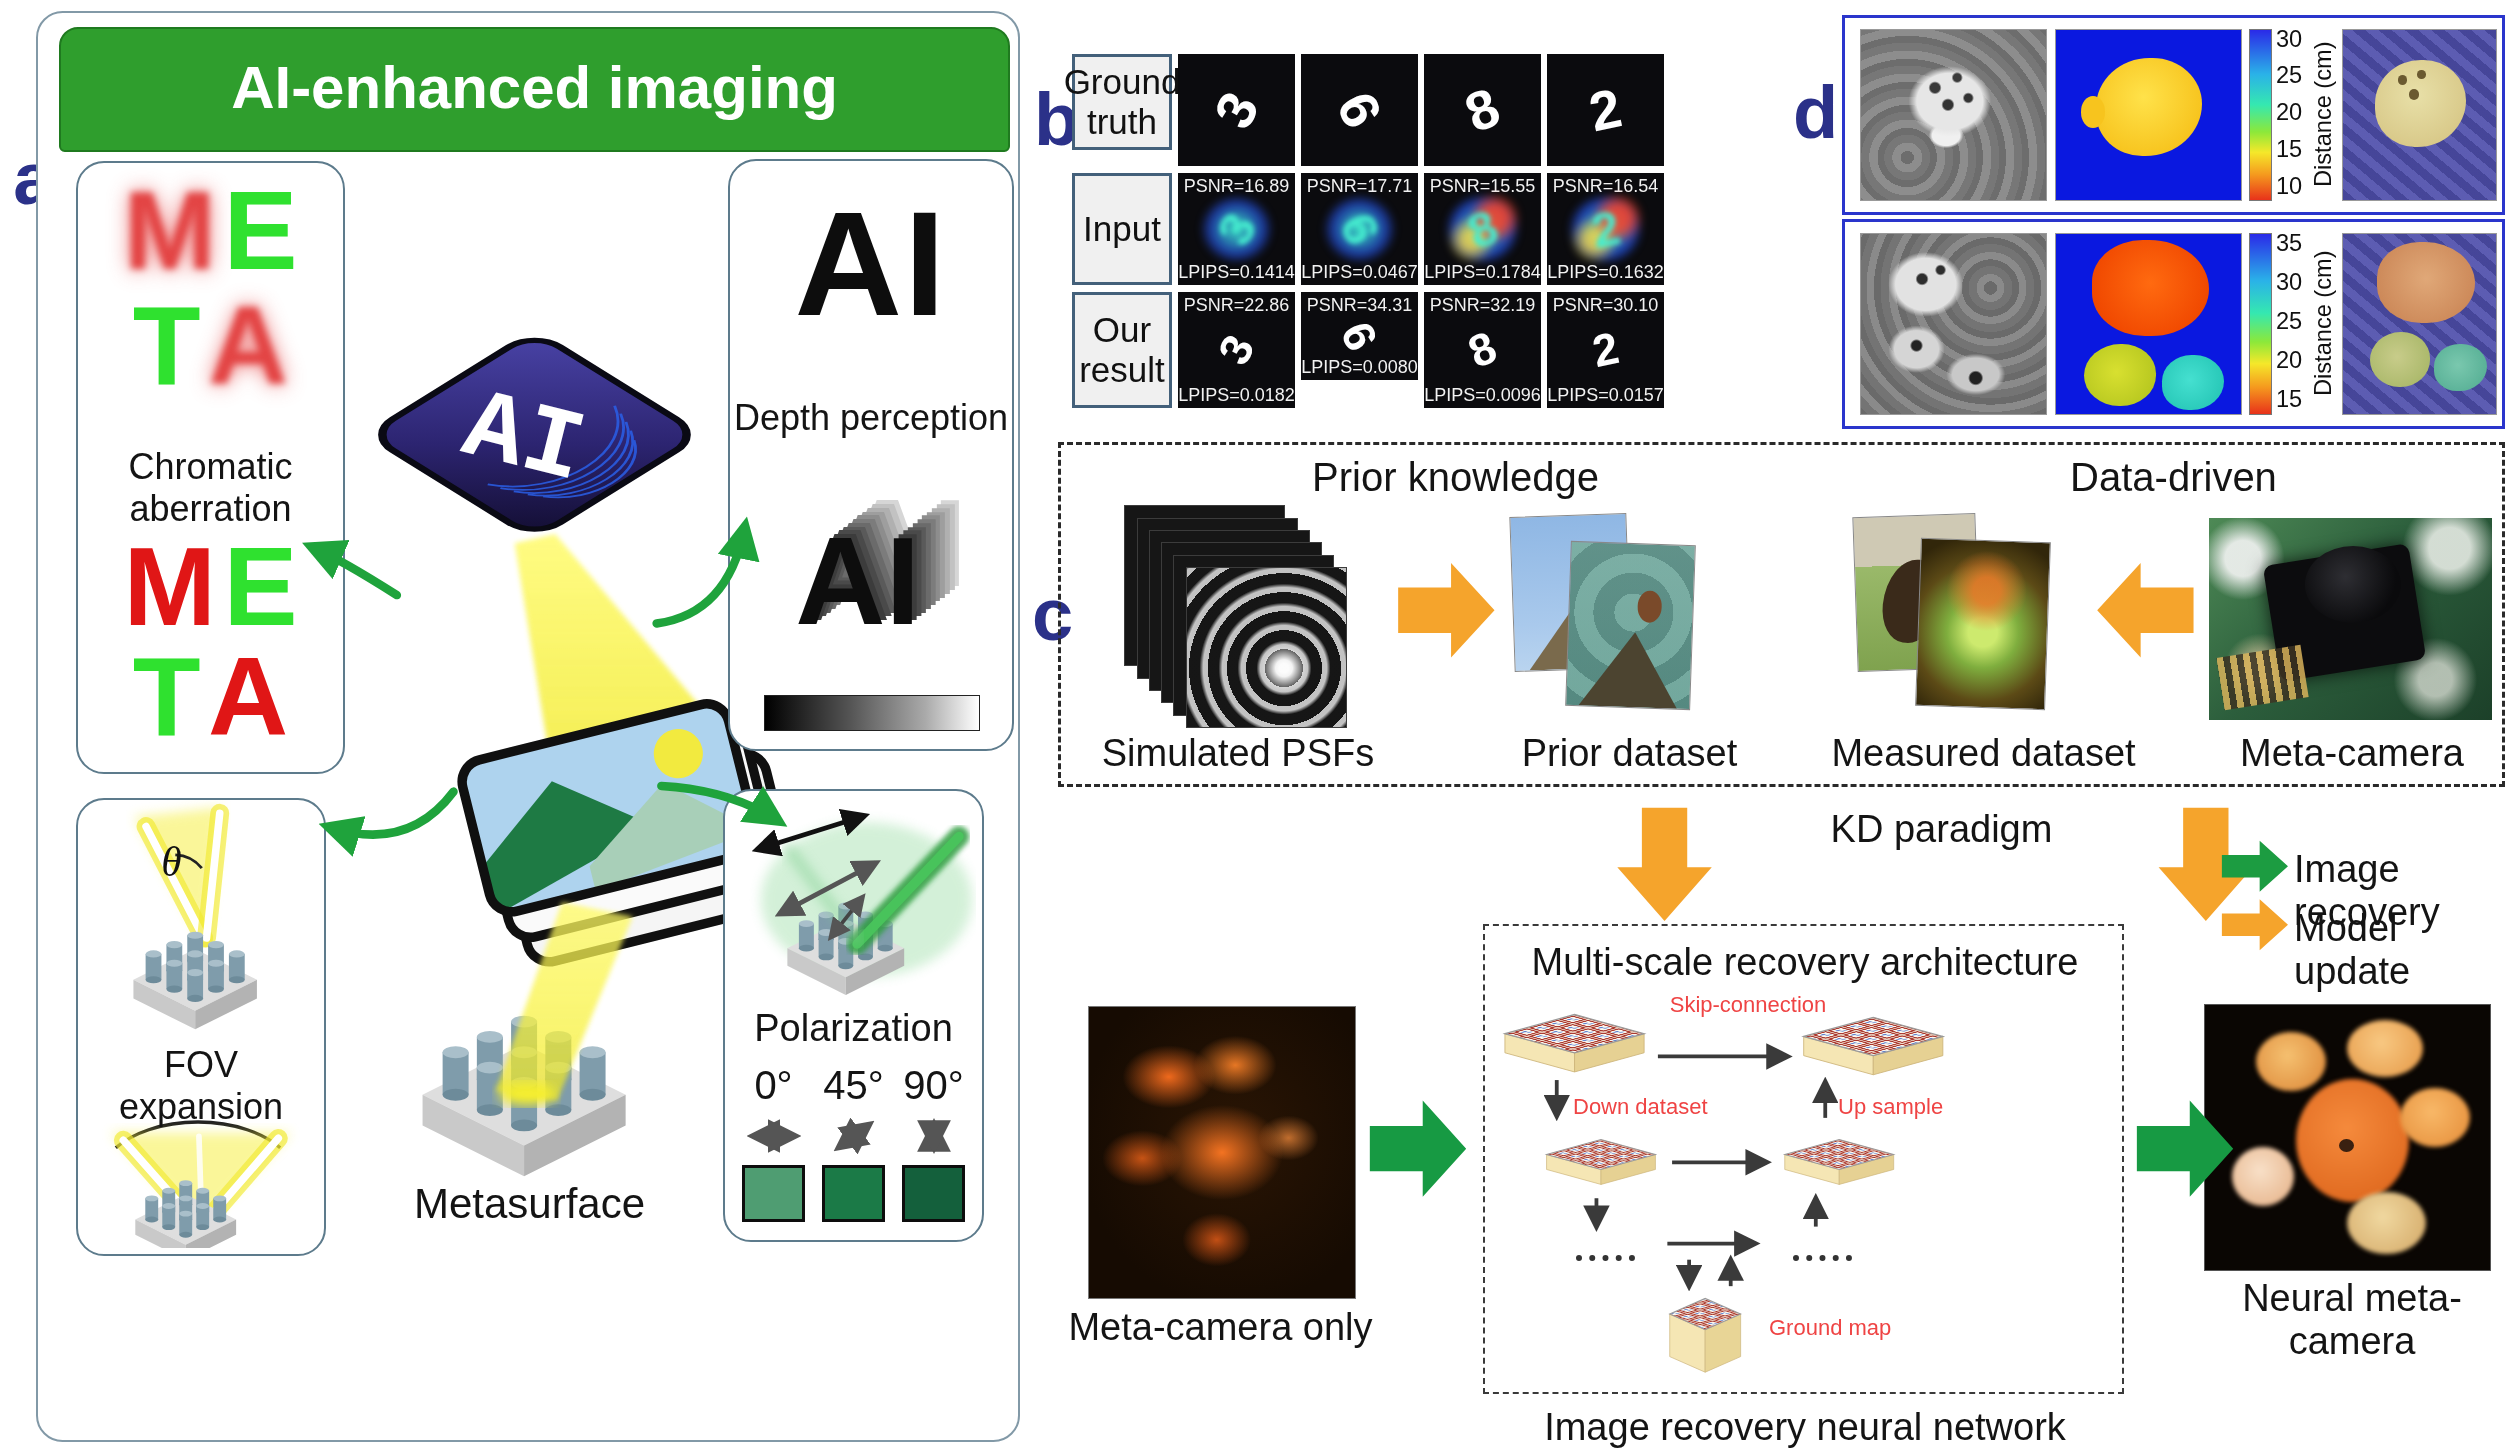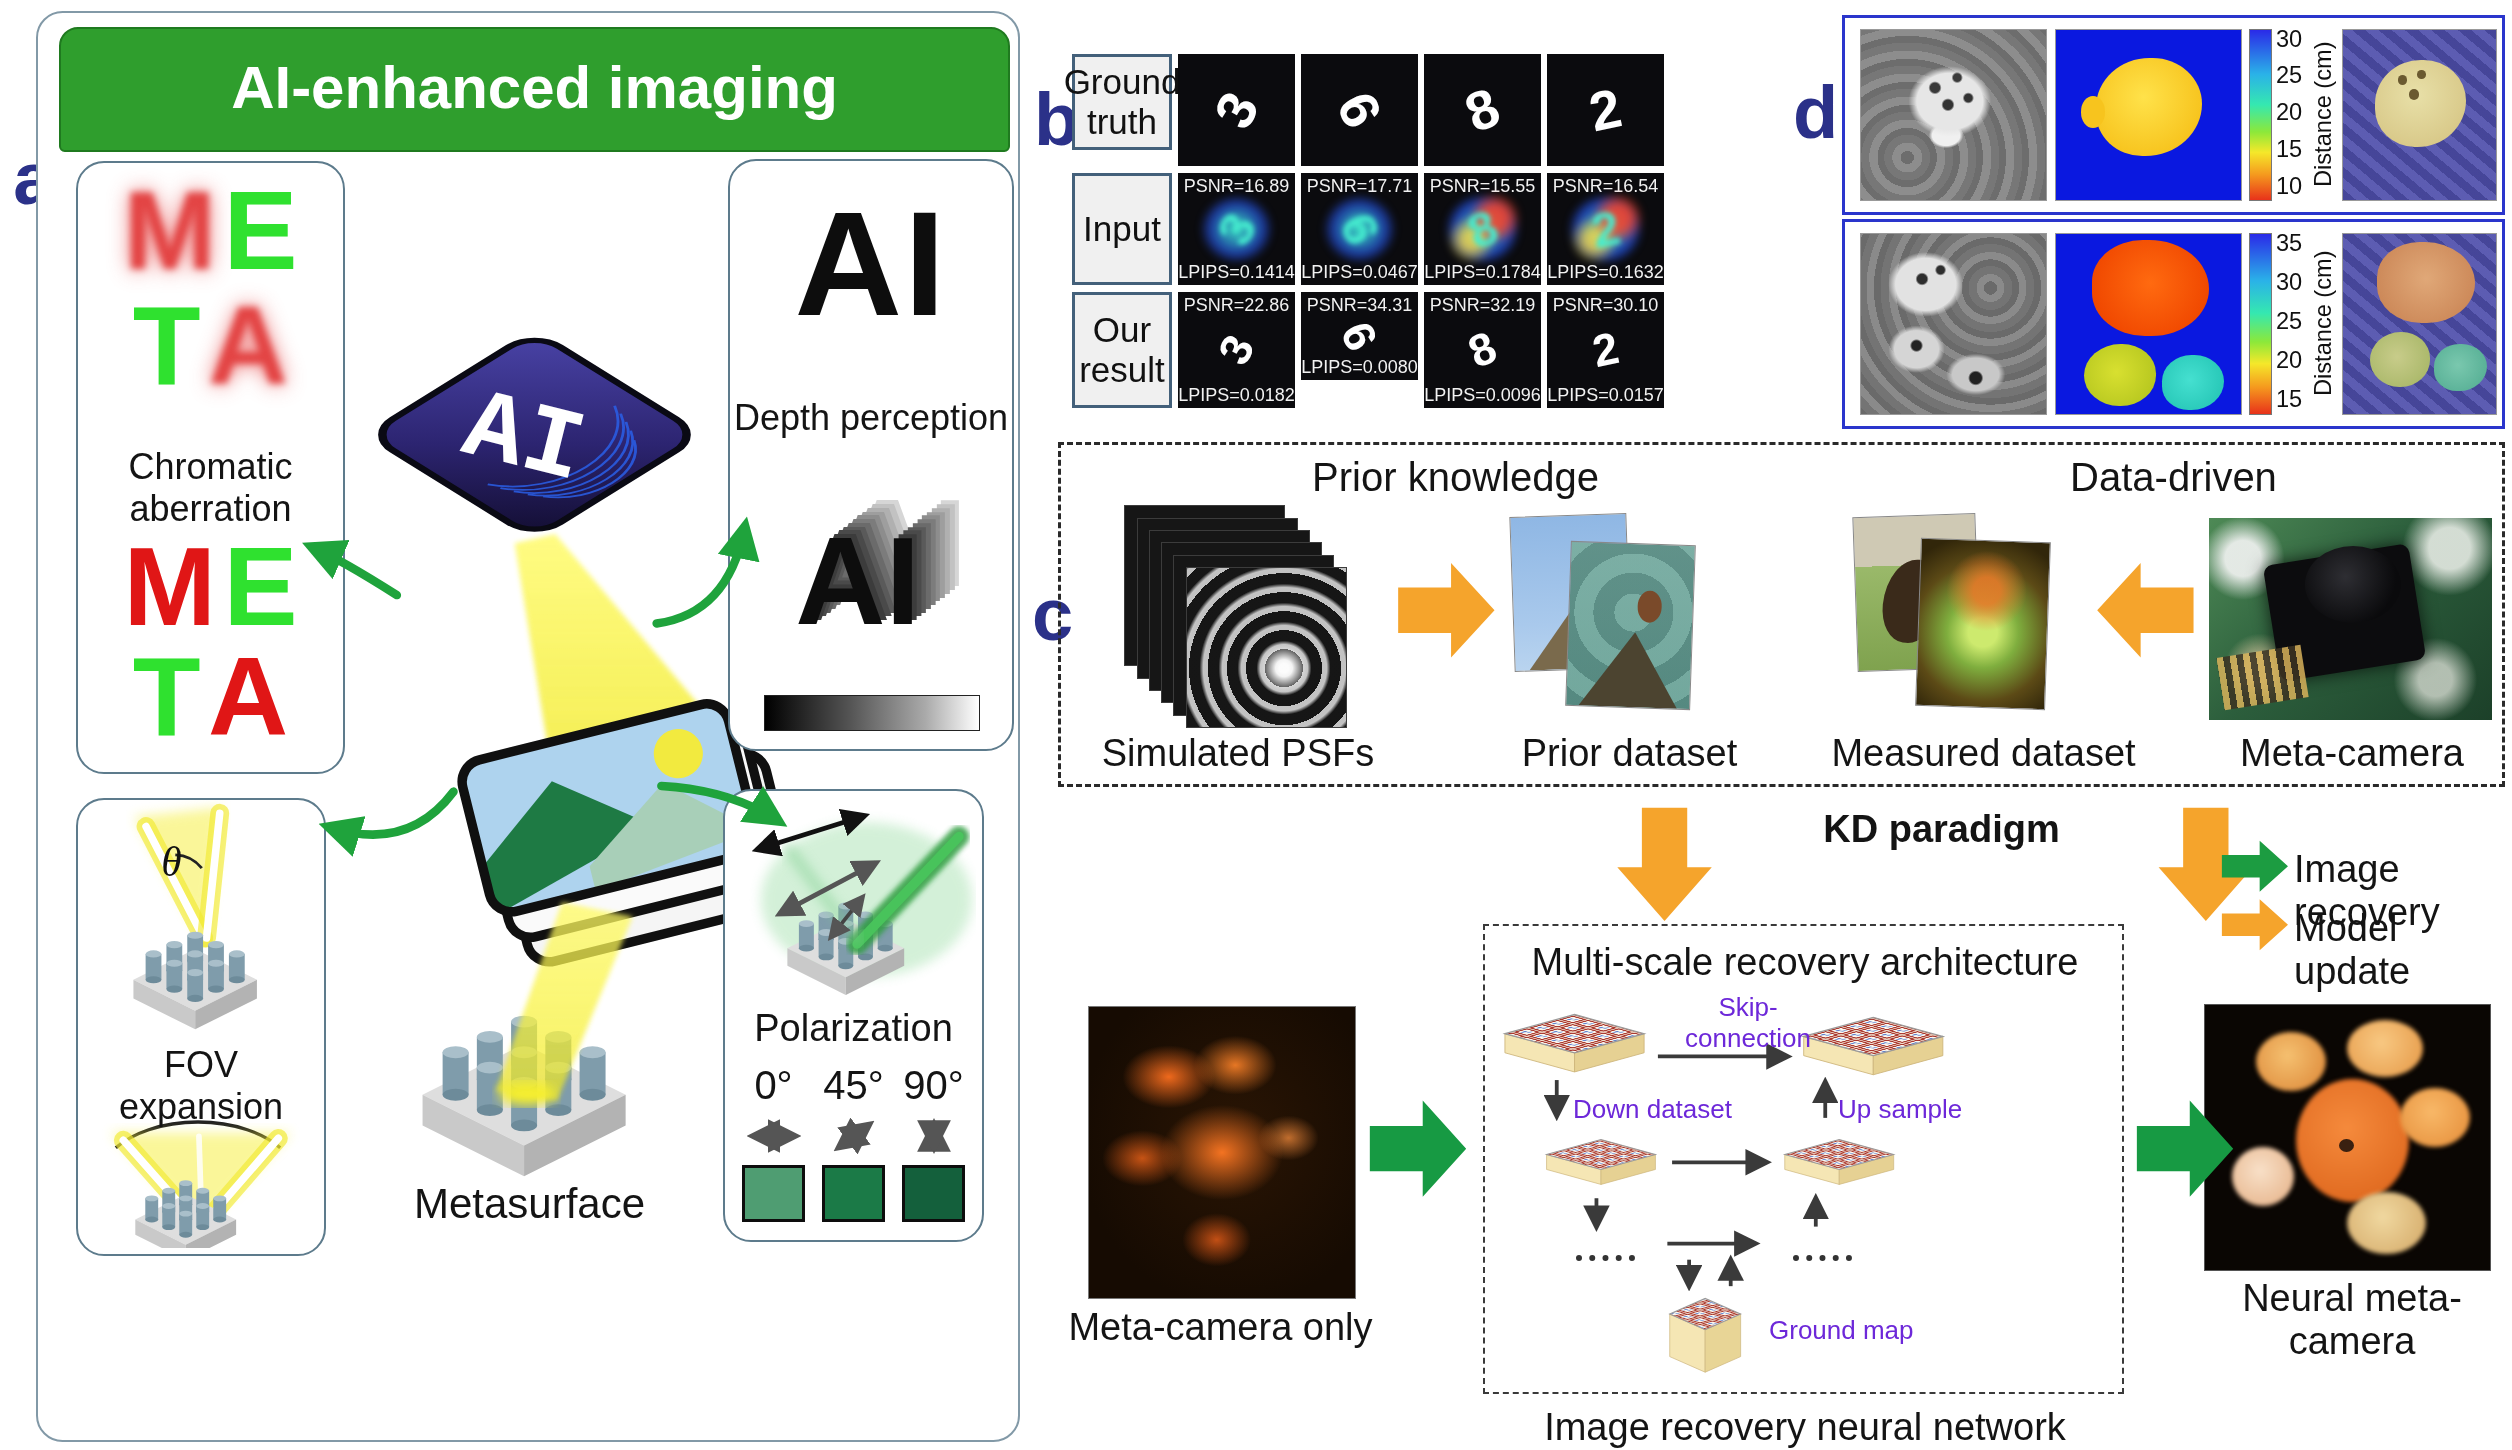--- a/index.html
+++ b/index.html
@@ -49,21 +49,21 @@
         background:radial-gradient(closest-side,rgba(60,235,205,.95),rgba(40,90,255,.6) 55%,rgba(10,10,70,0) 78%);filter:blur(3.8px);}
   .blob.rainbow{background:radial-gradient(circle at 63% 38%,rgba(255,70,40,.85) 0 14%,rgba(255,70,40,0) 32%),
         radial-gradient(circle at 38% 62%,rgba(255,225,70,.8) 0 10%,rgba(255,225,70,0) 30%),
         radial-gradient(closest-side,rgba(60,235,205,.95),rgba(40,90,255,.65) 58%,rgba(10,10,70,0) 80%);}
   .rotA{transform:rotate(-62deg);} .rotB{transform:rotate(-115deg);} .rotC{transform:rotate(-22deg);} .rotD{transform:rotate(-12deg);}
   
   #c-dash{left:1058px;top:442px;width:1447px;height:345px;border:3.8px dashed #2a2a2a;box-sizing:border-box;}
   #arch-dash{left:1483px;top:924px;width:641px;height:470px;border:2.8px dashed #3a3a3a;box-sizing:border-box;}
   .c-title{font-size:40px;color:#141414;text-align:center;}
   .c-capt{font-size:38px;color:#141414;text-align:center;}
-  .small-lab{font-size:26px;color:#6d28d9;}
+  .small-lab{font-size:22px;color:#ef4444;}
   .psf-card{position:absolute;width:159px;height:159px;background:#161616;border:0.9px solid #3c3c3c;}
   .psf-front{background:
      radial-gradient(circle at 61% 63%,rgba(255,255,255,.95) 0 8.5px,rgba(255,255,255,0) 24.6px),
      repeating-radial-gradient(circle at 61% 63%,rgba(225,225,225,.85) 0 4.7px,rgba(22,22,22,.95) 8.5px 19px),#141414;}
   .photo{position:absolute;border:0.9px solid #888;}
   #prior-back{background:linear-gradient(#8fb7e4,#a9c9ec 70%,#b9d4ef);}
   #prior-back .roof{position:absolute;left:12%;bottom:0;width:76%;height:42%;background:#7a6a4c;clip-path:polygon(0 100%,55% 0,100% 100%);}
   #prior-front{background:
      repeating-radial-gradient(circle at 52% 42%,rgba(140,200,190,.45) 0 19px,rgba(70,130,125,.35) 19px 40px),
      linear-gradient(#6f9a90,#5d8d82);}
@@ -476,21 +476,21 @@
   <div class="abs photo" id="meas-front" style="left:1918px;top:540px;width:128px;height:166px;transform:rotate(2deg);"></div>
   <div class="abs c-capt" style="left:1823px;top:732px;width:321px;">Measured dataset</div>
 
   <div class="abs" id="metacam-img" style="left:2209px;top:518px;width:283px;height:202px;">
     <div class="chip"></div>
       <div class="lens"></div>
       <div class="pins"></div>
   </div>
   <div class="abs c-capt" style="left:2201px;top:732px;width:302px;">Meta-camera</div>
 
-  <div class="abs c-capt" style="left:1795px;top:808px;width:293px;font-weight:bold;">KD paradigm</div>
+  <div class="abs c-capt" style="left:1795px;top:808px;width:293px;">KD paradigm</div>
 
   <div class="abs c-capt" style="left:2294px;top:848px;width:227px;text-align:left;">Image recovery</div>
   <div class="abs c-capt" style="left:2294px;top:907px;width:227px;text-align:left;">Model update</div>
 
   <div class="abs" id="arch-dash"></div>
   <div class="abs c-capt" style="left:1512px;top:941px;width:586px;">Multi-scale recovery architecture</div>
 
   <svg class="abs" style="left:1483px;top:924px;" width="641" height="470" viewBox="0 0 678 497">
     <use href="#fmb" transform="translate(14,92) scale(0.92)"></use>
     <use href="#fmb" transform="translate(330,95) scale(0.92)"></use>

